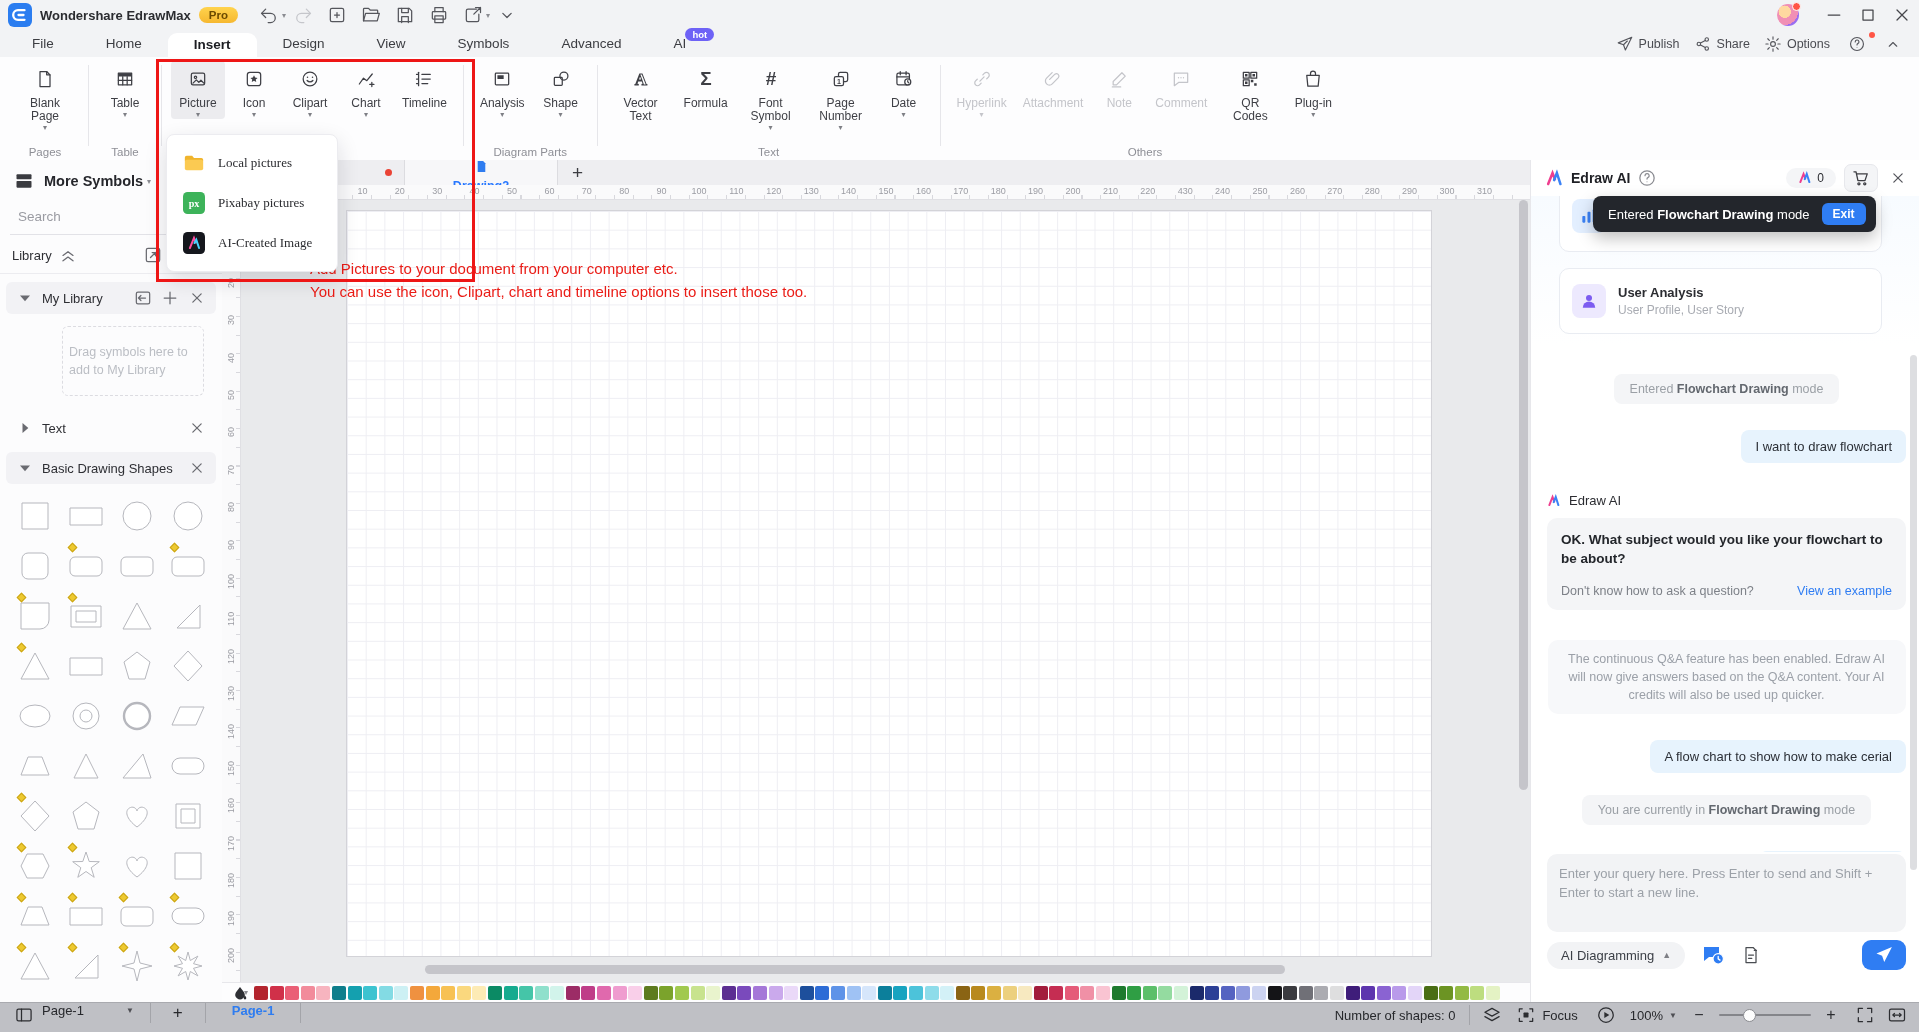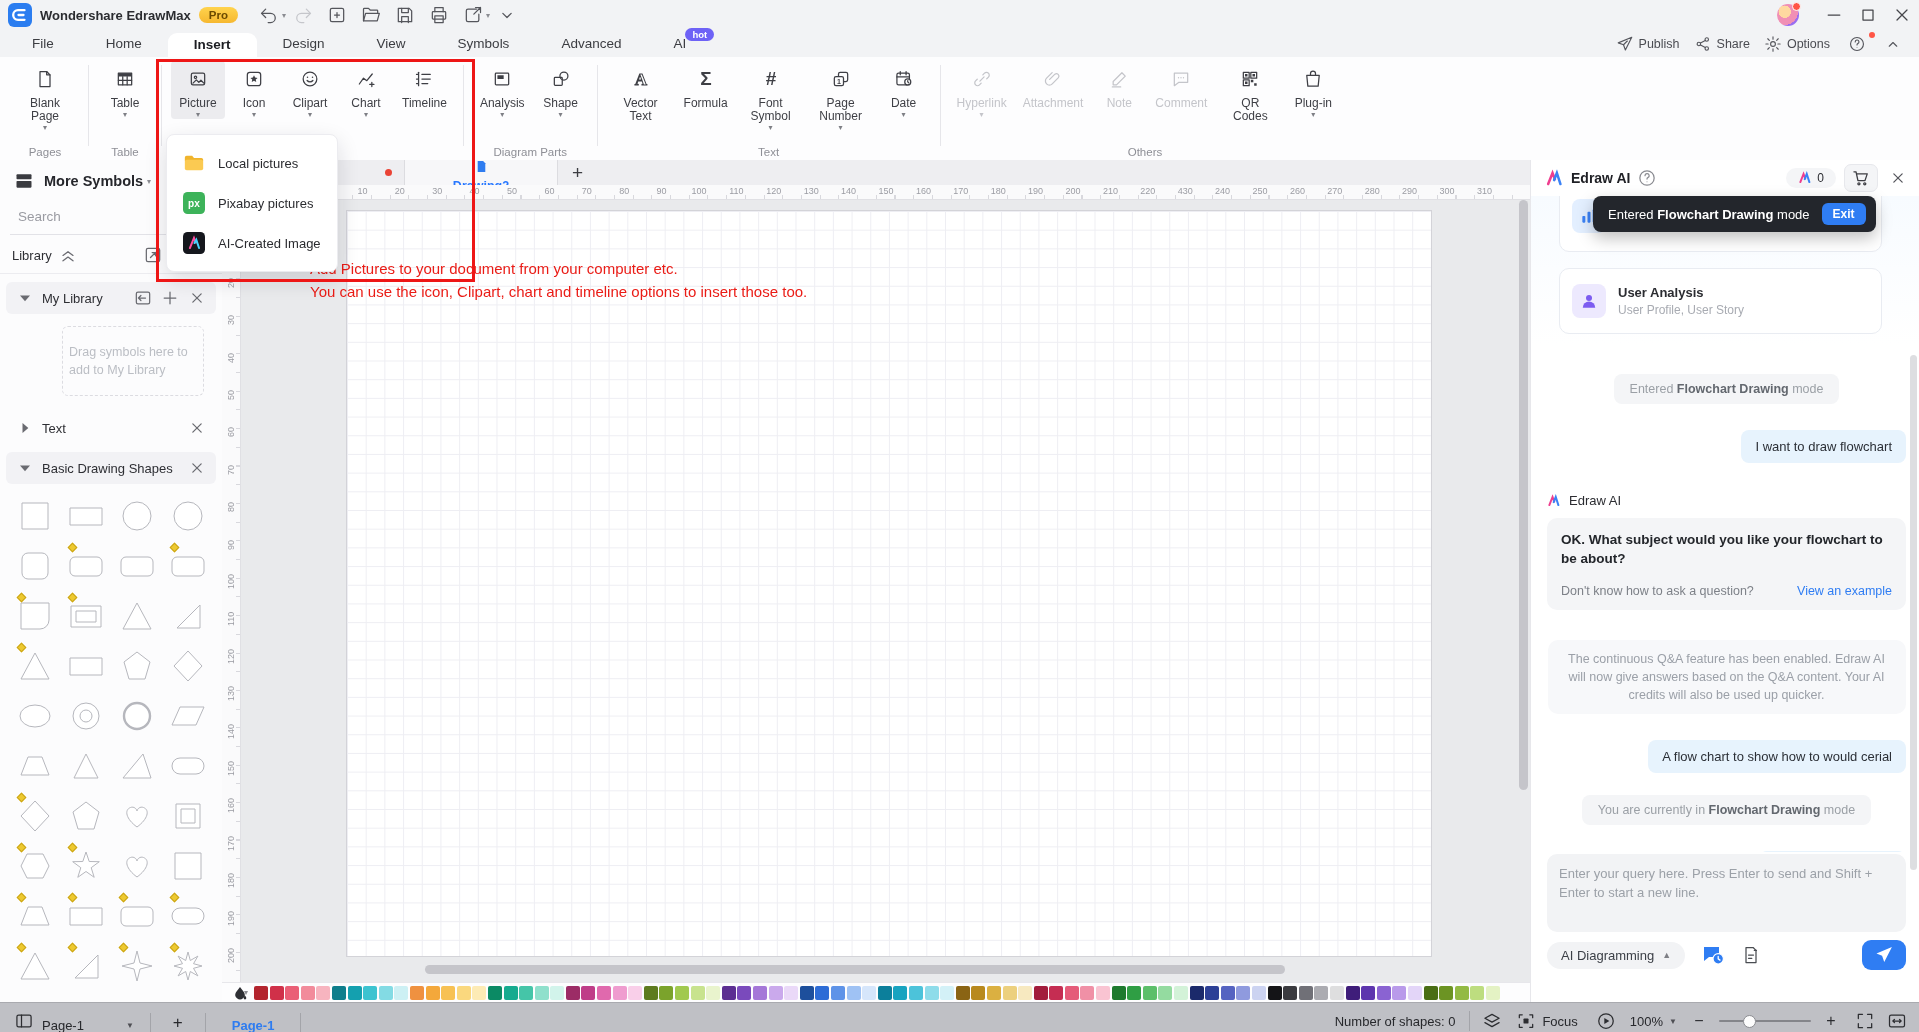--- a/index.html
+++ b/index.html
@@ -86,21 +86,21 @@
   .vscroll{position:absolute;right:2px;top:40px;bottom:40px;width:9px;}
   .vscroll .thumb{position:absolute;top:0;height:590px;width:9px;border-radius:5px;background:#c5c5ca;}
   .color-strip{position:absolute;left:0;bottom:0;width:100%;height:19px;background:#fdfdfe;border-top:1px solid #e7e7eb;
                display:flex;align-items:center;}
   .bucket{display:flex;align-items:center;color:#2e2f34;margin:0 6px 0 10px;cursor:pointer;}
   .swatches{display:flex;gap:1.6px;}
   .swatch{width:14px;height:14px;border-radius:2px;cursor:pointer;}
   
   #picture-dropdown{position:absolute;width:170px;background:#fff;border:1px solid #ececf0;border-radius:8px;
        box-shadow:0 8px 22px rgba(20,20,40,.14);padding:8px 0;z-index:40;}
-  .pd-item{display:flex;align-items:center;gap:13px;padding:9px 16px;font-size:13px;color:#2b2c30;cursor:pointer;}
+  .pd-item{display:flex;align-items:center;gap:13px;padding:9px 16px;font-size:13px;color:#2b2c30;cursor:pointer;font-family:Liberation Serif, serif;}
   .pd-ic{width:22px;height:22px;}
   #red-box{position:absolute;border:3.5px solid #ee1616;z-index:50;pointer-events:none;}
   
   .ai-panel{position:absolute;left:1530px;top:160px;width:389px;height:842px;background:#fff;border-left:1px solid #e7e7eb;}
   .ai-header{display:flex;align-items:center;height:36px;padding:0 10px 0 14px;gap:7px;}
   .ai-title{font-size:14px;font-weight:bold;color:#1f2025;}
   .ai-help{color:#8a8b91;}
   .ai-right{margin-left:auto;display:flex;align-items:center;gap:8px;}
   .credit-pill{display:flex;align-items:center;gap:5px;background:#f4f5f7;border-radius:13px;padding:3px 12px;font-size:12px;color:#2c2d32;}
   .cart-btn{background:#f4f5f7;border:1px solid #e7e8ec;border-radius:7px;padding:3px 6px;color:#3c3d42;cursor:pointer;}
@@ -133,21 +133,21 @@
   .ai-input{position:absolute;left:16px;right:14px;bottom:70px;height:58px;background:#f2f3f5;border-radius:10px;
             padding:10px 12px;font-size:13px;color:#9ca1a8;line-height:19px;}
   .ai-actions{position:absolute;left:16px;right:14px;bottom:32px;display:flex;align-items:center;gap:16px;}
   .mode-pill{display:flex;align-items:center;gap:8px;background:#f2f3f5;border-radius:16px;padding:6px 14px;font-size:13px;color:#3c4047;cursor:pointer;}
   .mode-caret{font-size:9px;color:#7e7f85;}
   .act-ic{color:#2f7df3;cursor:pointer;}
   .act-ic2{color:#4a4d52;cursor:pointer;}
   .send-btn{margin-left:auto;width:44px;height:30px;background:#2f7df3;border-radius:9px;display:flex;align-items:center;justify-content:center;color:#fff;cursor:pointer;}
   
   .statusbar{position:absolute;left:0;top:1002px;width:1919px;height:30px;background:#bfc0c5;border-top:1px solid #a9aaaf;
-             display:flex;align-items:flex-end;font-size:13px;color:#27282c;}
+             display:flex;align-items:flex-start;font-size:13px;color:#27282c;}
   .sb-ic{width:24px;height:24px;display:flex;align-items:center;justify-content:center;color:#2c2d31;cursor:pointer;}
   .sb-sep{width:1px;height:20px;background:#a3a4a9;margin:0 10px;}
   .sb-page-sel{display:flex;align-items:center;gap:40px;padding:0 6px;cursor:pointer;}
   .sb-page-tab{color:#2e7cf0;font-weight:bold;padding:0 16px;cursor:pointer;}
   .sb-right{margin-left:auto;display:flex;align-items:center;padding-right:10px;}
   .zoom-track{position:relative;width:92px;height:2px;background:#84858a;border-radius:1px;margin:0 8px;}
   .zoom-knob{position:absolute;left:24px;top:-5px;width:11px;height:11px;border-radius:50%;background:#fdfdfd;border:1px solid #8b8c91;}
   .sb-label{margin:0 4px;white-space:nowrap;}
   .sb-caret{font-size:8px;color:#4e4f54;margin-left:2px;}
 </style>
@@ -1119,21 +1119,21 @@
           <span>Edraw AI</span>
         </div>
         <div class="ai-bubble">
           <div class="ab-title">OK. What subject would you like your flowchart to be about?</div>
           <div class="ab-footer">
             <span>Don't know how to ask a question?</span>
             <span class="ab-link">View an example</span>
           </div>
         </div>
         <div class="notice">The continuous Q&amp;A feature has been enabled. Edraw AI will now give answers based on the Q&amp;A content. Your AI credits will also be used up quicker.</div>
-        <div class="msg-user">A flow chart to show how to would cerial</div>
+        <div class="msg-user">A flow chart to show how to make cerial</div>
         <div class="chip"><span>You are currently in </span><b>Flowchart Drawing</b><span> mode</span></div>
         <div class="msg-user">an exampleflowchart</div>
       </div>
     <div class="chat-scroll"></div>
     <div class="ai-input">Enter your query here. Press Enter to send and Shift + Enter to start a new line.</div>
     <div class="ai-actions">
       <span class="mode-pill">
         <span>AI Diagramming</span>
         <span class="mode-caret">▲</span>
       </span>

